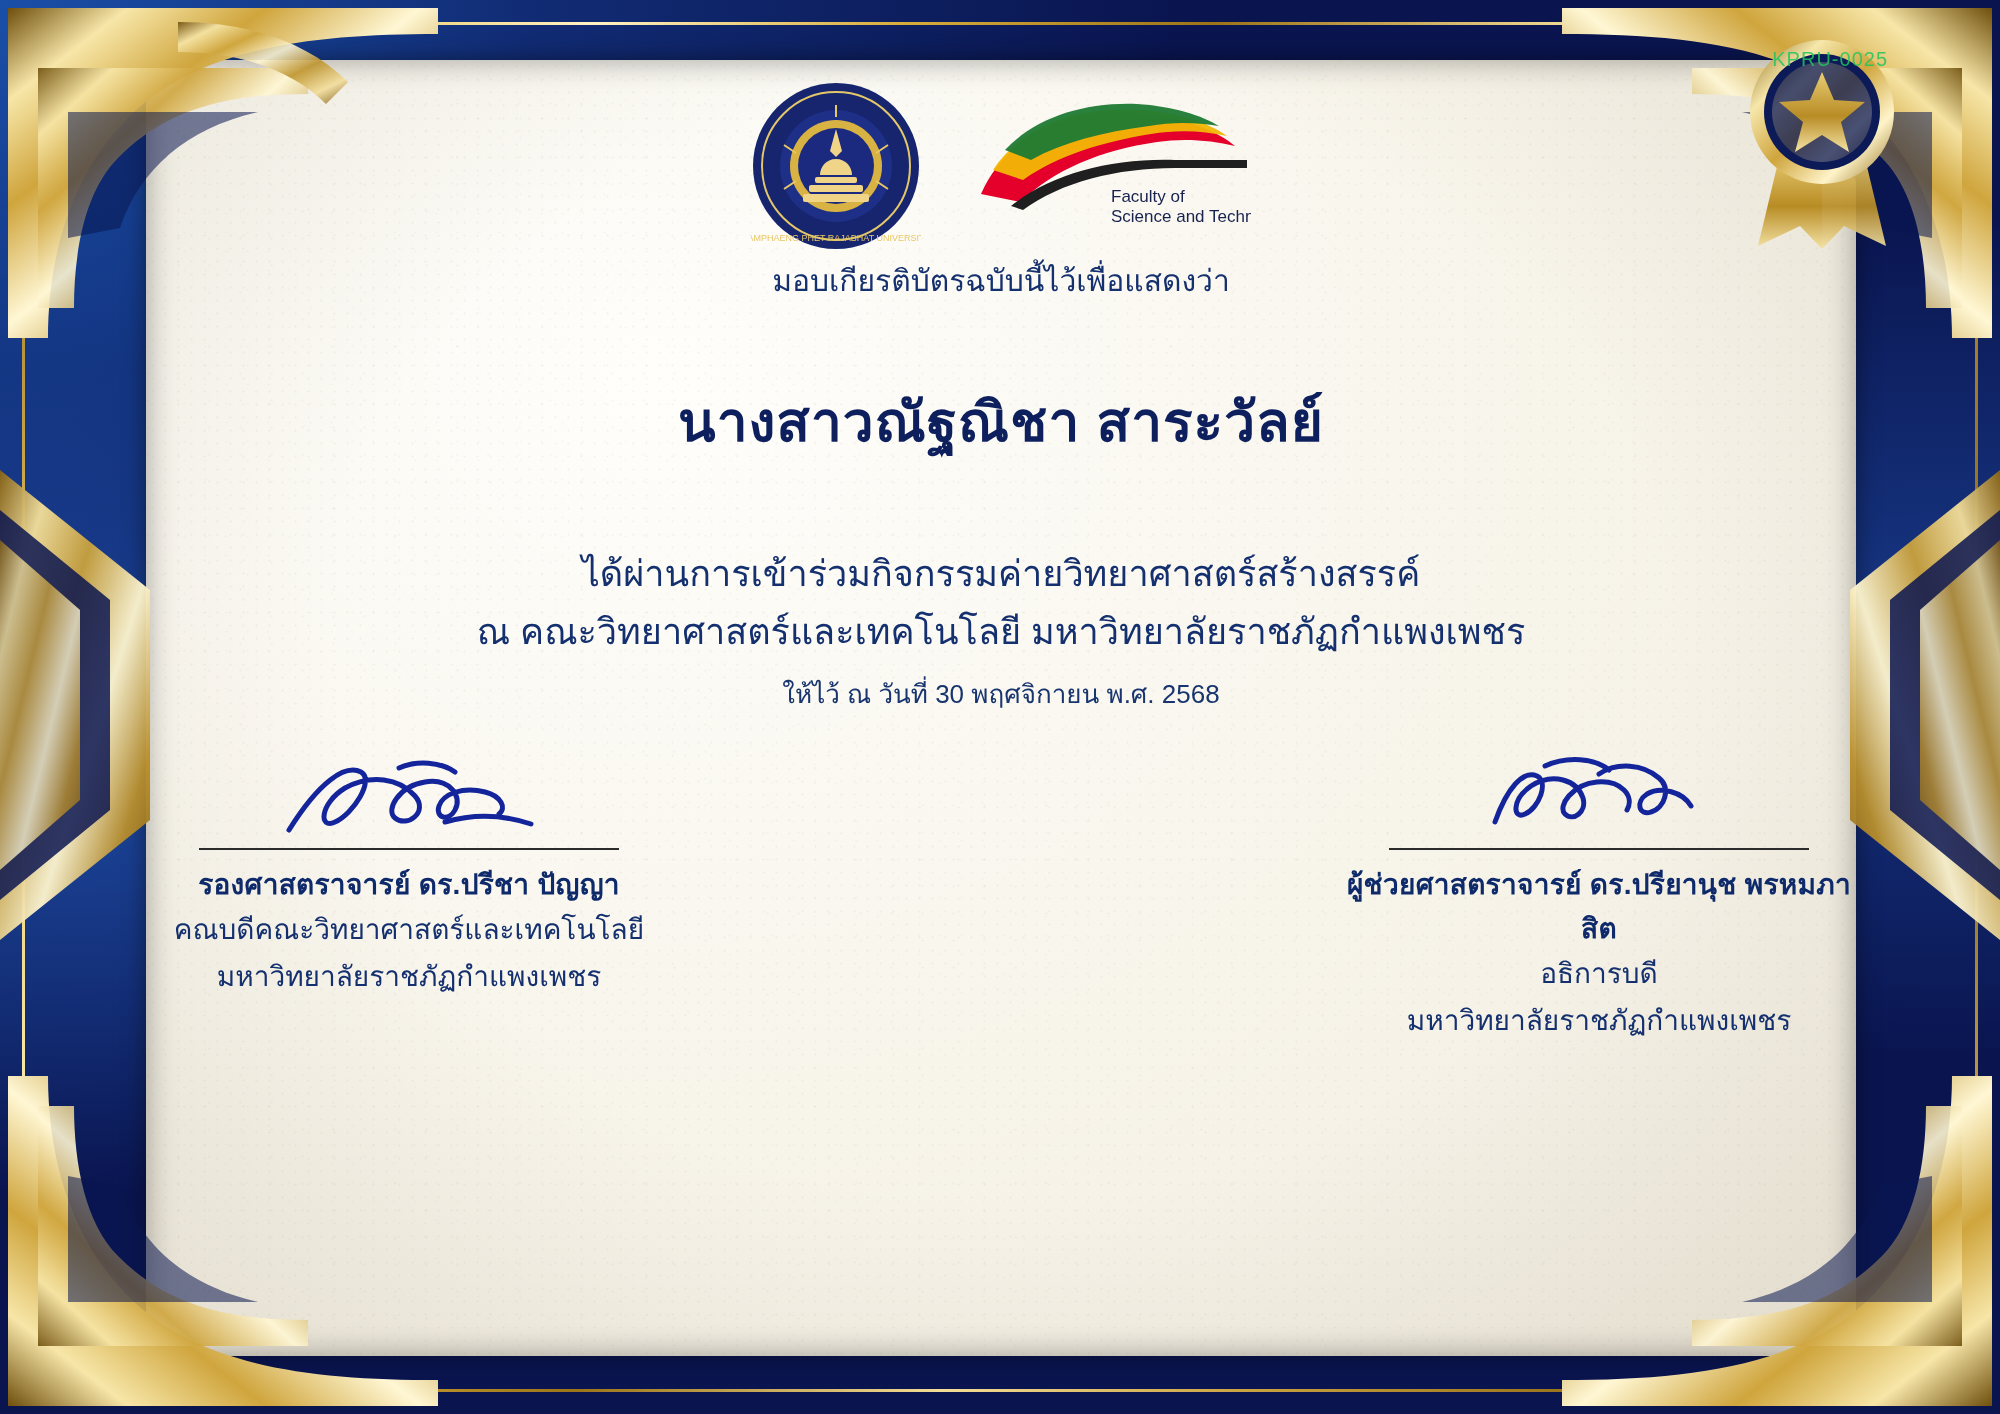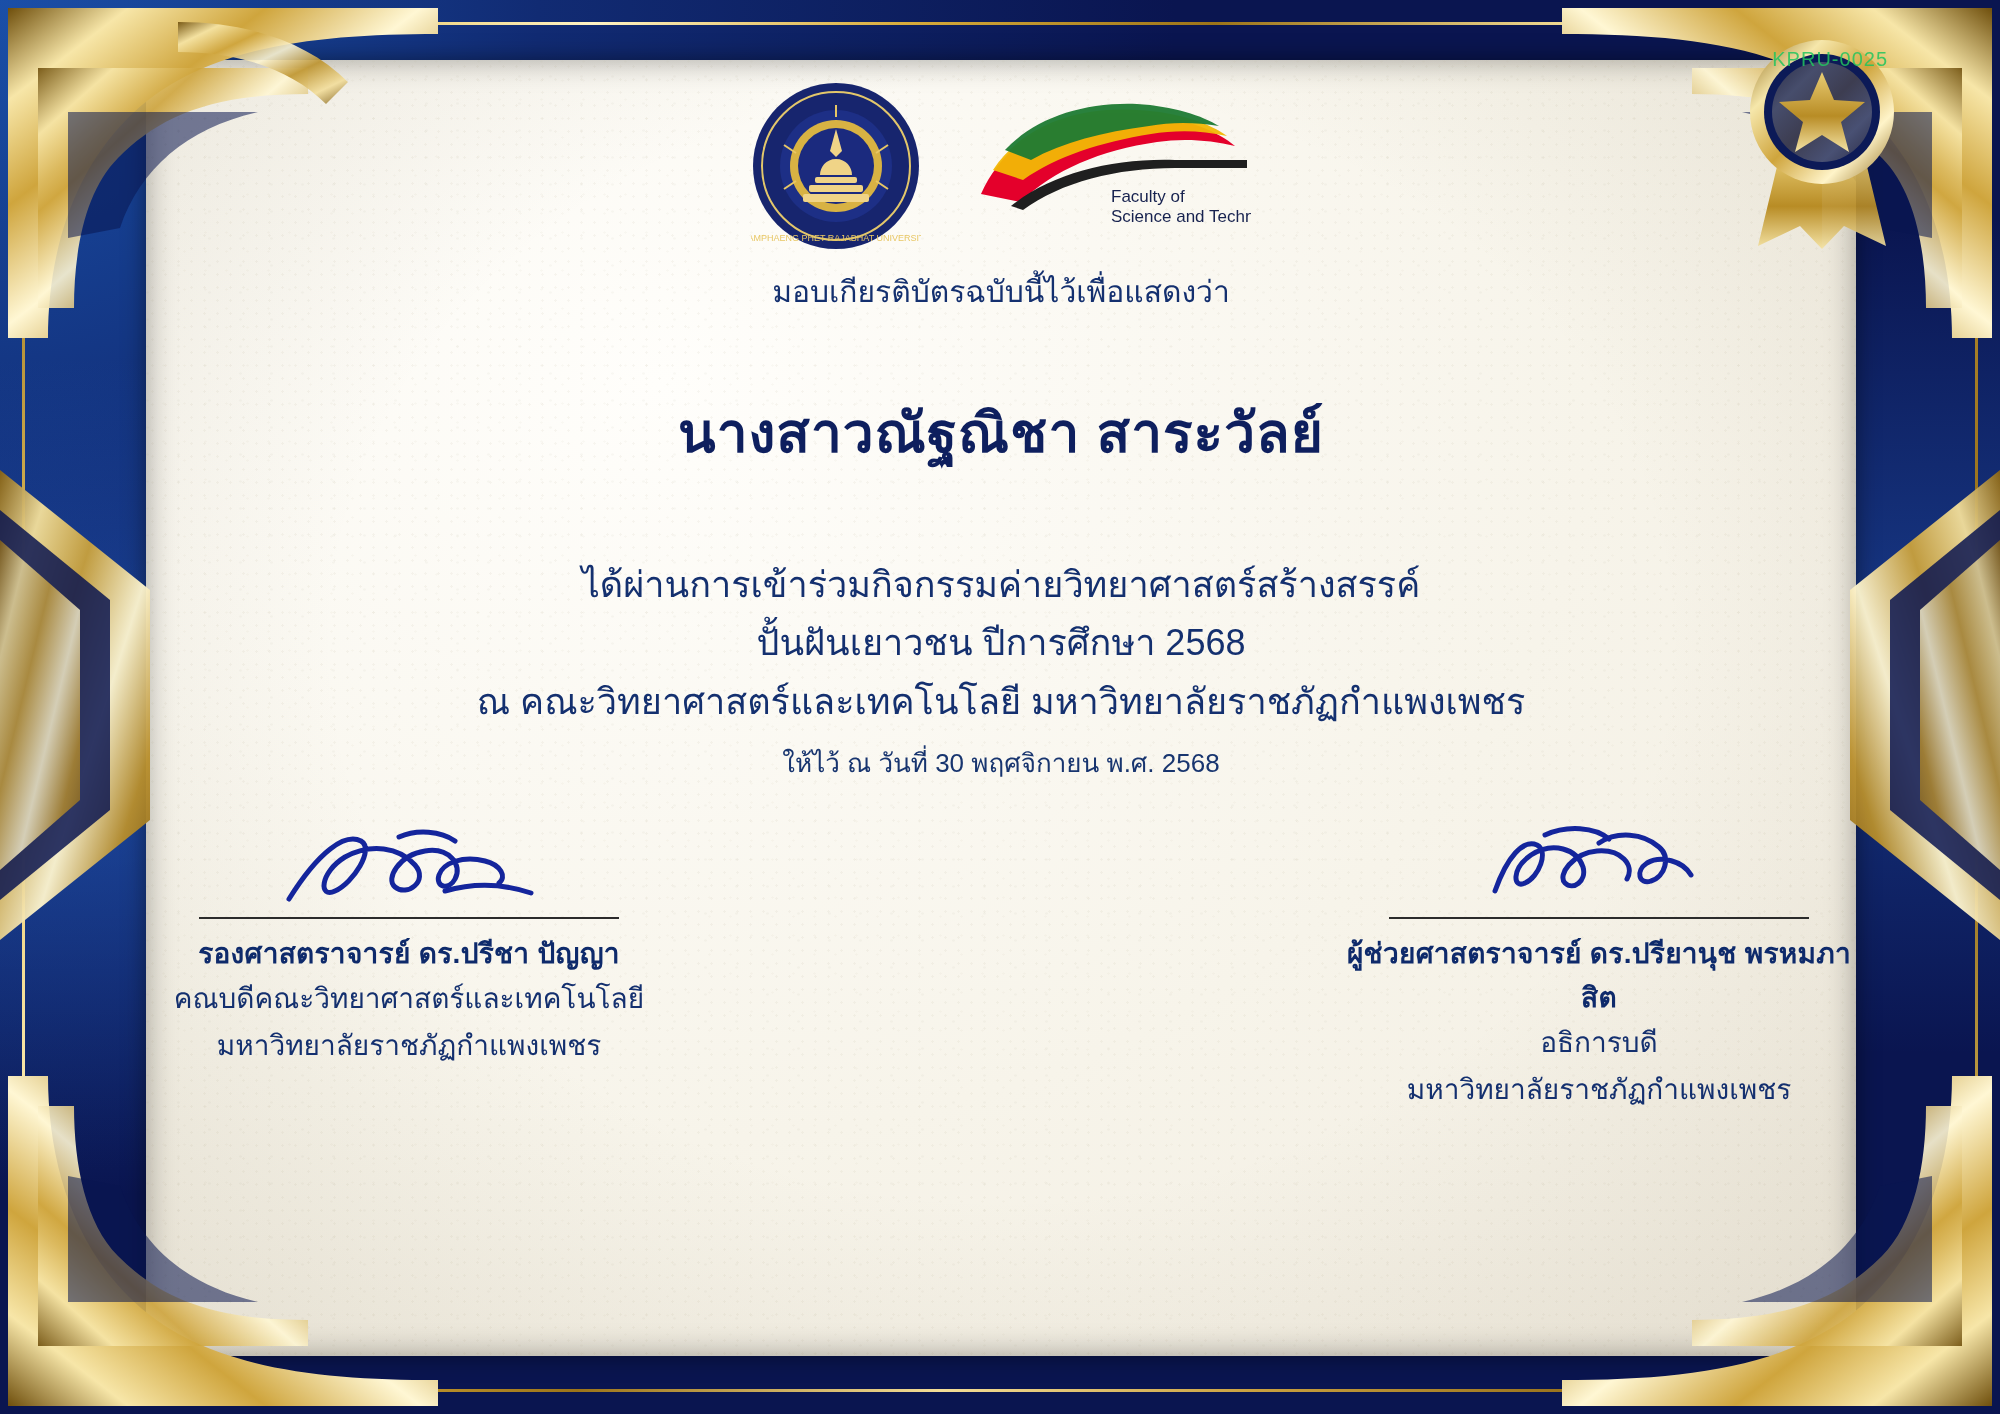--- a/index.html
+++ b/index.html
@@ -148,21 +148,21 @@
     margin-top: 14px;
     font-family: "Liberation Sans", sans-serif;
     font-size: 46px;
     font-weight: bold;
     color: #12266e;
     letter-spacing: .5px;
     text-align: center;
     line-height: 1.15;
   }
   .award-line {
-    margin-top: 15px;
+    margin-top: 4px;
     font-family: "Liberation Sans", sans-serif;
     font-size: 30px;
     color: #14306f;
     text-align: center;
   }
   .recipient {
     margin-top: 74px;
     font-family: "Liberation Sans", sans-serif;
     font-size: 55px;
     font-weight: bold;
@@ -372,21 +372,20 @@
         </svg>
       </div>
     </div>
 
     <div class="award-line">มอบเกียรติบัตรฉบับนี้ไว้เพื่อแสดงว่า</div>
 
     <div class="recipient">นางสาวณัฐณิชา สาระวัลย์</div>
 
     <div class="body-lines">
       <div class="bl">ได้ผ่านการเข้าร่วมกิจกรรมค่ายวิทยาศาสตร์สร้างสรรค์</div>
-      <div class="bl">ปั้นฝันเยาวชน ปีการศึกษา 2568</div>
       <div class="bl">ณ คณะวิทยาศาสตร์และเทคโนโลยี มหาวิทยาลัยราชภัฏกำแพงเพชร</div>
       <div class="wish">ให้ไว้ ณ วันที่ 30 พฤศจิกายน พ.ศ. 2568</div>
     </div>
 
     <div class="signatures">
 
       <div class="sig-block">
         <div class="sig-scribble">
           <svg width="320" height="92" viewBox="0 0 320 92">
             <g fill="none" stroke="#14259c" stroke-width="5" stroke-linecap="round" stroke-linejoin="round">

